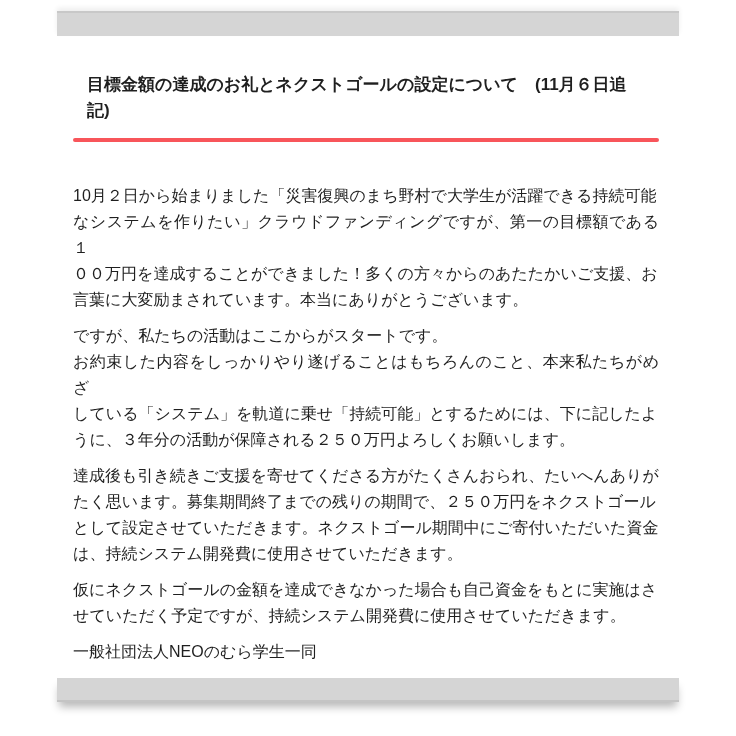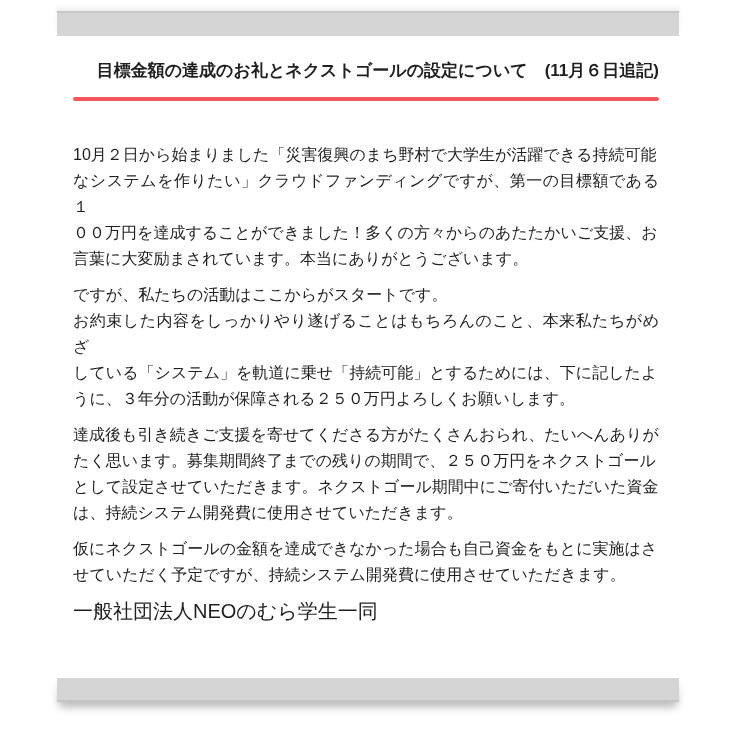--- a/index.html
+++ b/index.html
@@ -33,25 +33,25 @@
     border-bottom: 2px solid #c4c4c4;
     box-shadow: 0 7px 8px -2px rgba(0,0,0,0.28);
   }
   .content {
     position: absolute;
     left: 73px;
     top: 58px;
     width: 586px;
   }
   .title {
-    margin: 0;
+    margin: 14px;
     font-size: 17px;
     font-weight: bold;
     line-height: 26px;
-    text-align: right;
+    text-align: left;
     color: var(--text, #1f1f1f);
   }
   .divider {
     height: 4px;
     margin-top: 13px;
     background: var(--accent, #f8555a);
     border-radius: 2px;
   }
   .body-text {
     margin-top: 41px;
@@ -61,21 +61,21 @@
     font-size: 16px;
     line-height: 26px;
     white-space: pre-line;
     text-align: justify;
   }
   p.para .bold {
     font-weight: normal;
   }
   .signature {
     margin: 1px 0 0 0;
-    font-size: 20px;
+    font-size: 16px;
     line-height: 26px;
   }
 </style>
 </head>
 <body style="--bg: #ffffff; --text: #1f1f1f; --accent: #f8555a; --bar: #d5d5d5;">
 
 <div class="edge-bar top"></div>
 
 <div class="content">
   <h1 class="title">目標金額の達成のお礼とネクストゴールの設定について　(11月６日追記)</h1>

